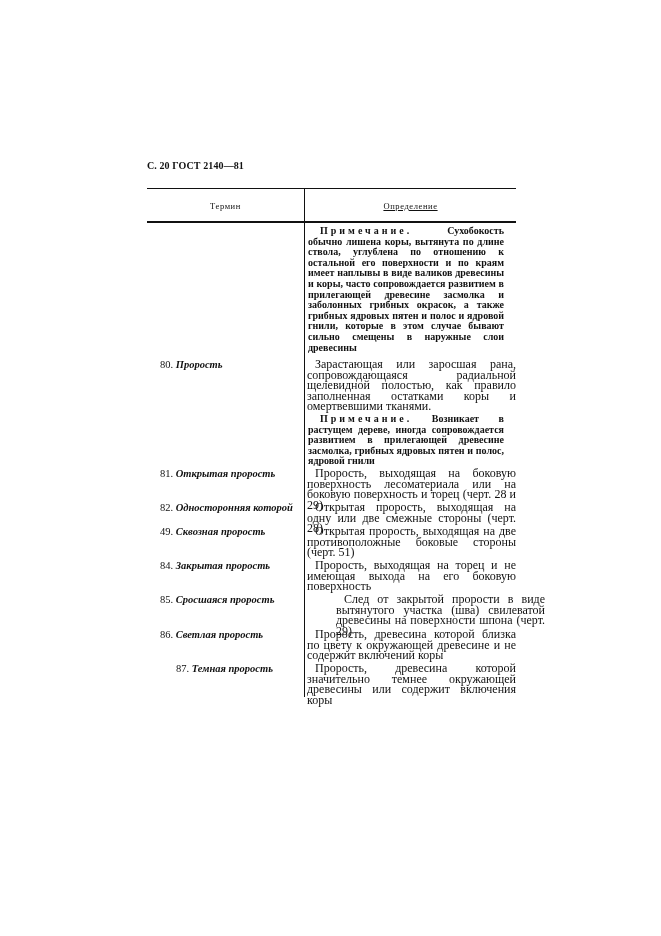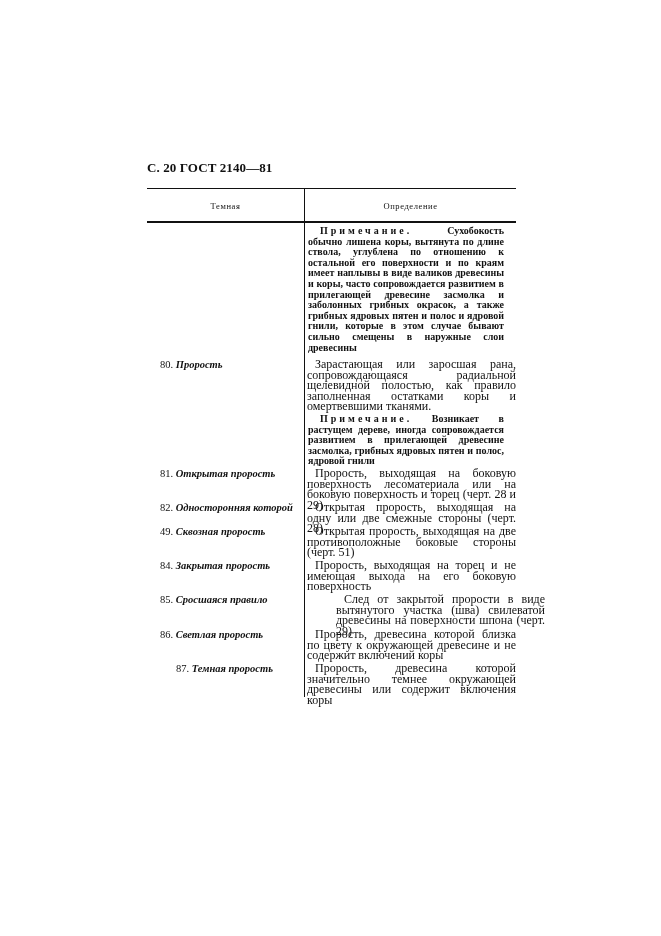--- a/index.html
+++ b/index.html
@@ -1,43 +1,43 @@
 <!DOCTYPE html>
 <html><head>
 <meta charset="utf-8">
 <style>
   html, body { margin:0; padding:0; background:#ffffff; }
   body { width:661px; height:936px; position:relative; overflow:hidden;
          font-family:"Liberation Serif", "DejaVu Serif", serif; color:#111; }
-  .page-header { position:absolute; left:147px; top:160px; font-weight:bold; font-size:13px; letter-spacing:0.1px; }
+  .page-header { position:absolute; left:147px; top:160px; font-weight:bold; font-size:10px; letter-spacing:0.1px; }
   .table { position:absolute; left:147px; top:188px; width:369px; }
   .top-rule { position:absolute; left:0; top:0; width:369px; height:1px; background:#111; }
   .head-rule { position:absolute; left:0; top:33px; width:369px; height:2px; background:#111; }
   .vdiv { position:absolute; left:157px; top:0; width:1px; height:509px; background:#111; }
   .th { position:absolute; top:13px; font-size:8.5px; letter-spacing:0.6px; text-align:center; }
   .th.term { left:0; width:157px; }
-  .th.def { left:158px; width:211px; }
+  .th.def { left:158px; width:211px;text-decoration:underline; }
   .row { position:absolute; left:0; width:369px; }
   .term-cell { position:absolute; left:13px; font-size:10.5px; line-height:11px; white-space:nowrap; }
   .term-num { }
   .term-name { font-weight:bold;font-style:italic; }
   .def-cell { position:absolute; left:160px; width:209px; font-size:12px; line-height:10.6px; text-align:justify; }
   .def-cell p { margin:0; text-indent:8px; }
   .note { position:absolute; left:161px; width:196px; font-size:10px; line-height:10.6px; text-align:justify;font-weight:bold; }
   .note p { margin:0; text-indent:12px; }
   .spaced { letter-spacing:3px; }
 </style>
 </head>
 <body>
 
 <div class="page-header">С. 20 ГОСТ 2140—81</div>
 
 <div class="table">
   <div class="top-rule"></div>
-  <div class="th term">Темная</div>
+  <div class="th term">Термин</div>
   <div class="th def">Определение</div>
   <div class="head-rule"></div>
   <div class="vdiv"></div>
 
   <div class="note" style="top:38px;">
     <p><span class="spaced">Примечание.</span><span> Сухобокость обычно лишена коры, вытянута по длине ствола, углублена по отношению к остальной его поверхности и по краям имеет наплывы в виде валиков древесины и коры, часто сопровождается развитием в прилегающей древесине засмолка и заболонных грибных окрасок, а также грибных ядровых пятен и полос и ядровой гнили, которые в этом случае бывают сильно смещены в наружные слои древесины</span></p>
   </div>
 
   <div class="row">
     <div class="term-cell" style="top:171px;">
@@ -88,21 +88,21 @@
       <span class="term-name">Закрытая прорость</span>
     </div>
     <div class="def-cell" style="top:372px;">
       <p>Прорость, выходящая на торец и не имеющая выхода на его боковую поверхность</p>
     </div>
   </div>
 
   <div class="row">
     <div class="term-cell" style="top:406px;">
       <span class="term-num">85.</span>
-      <span class="term-name">Сросшаяся правило</span>
+      <span class="term-name">Сросшаяся прорость</span>
     </div>
     <div class="def-cell" style="top:406px;margin-left:29px;">
       <p>След от закрытой прорости в виде вытянутого участка (шва) свилеватой древесины на поверхности шпона (черт. 29)</p>
     </div>
   </div>
 
   <div class="row">
     <div class="term-cell" style="top:441px;">
       <span class="term-num">86.</span>
       <span class="term-name">Светлая прорость</span>

